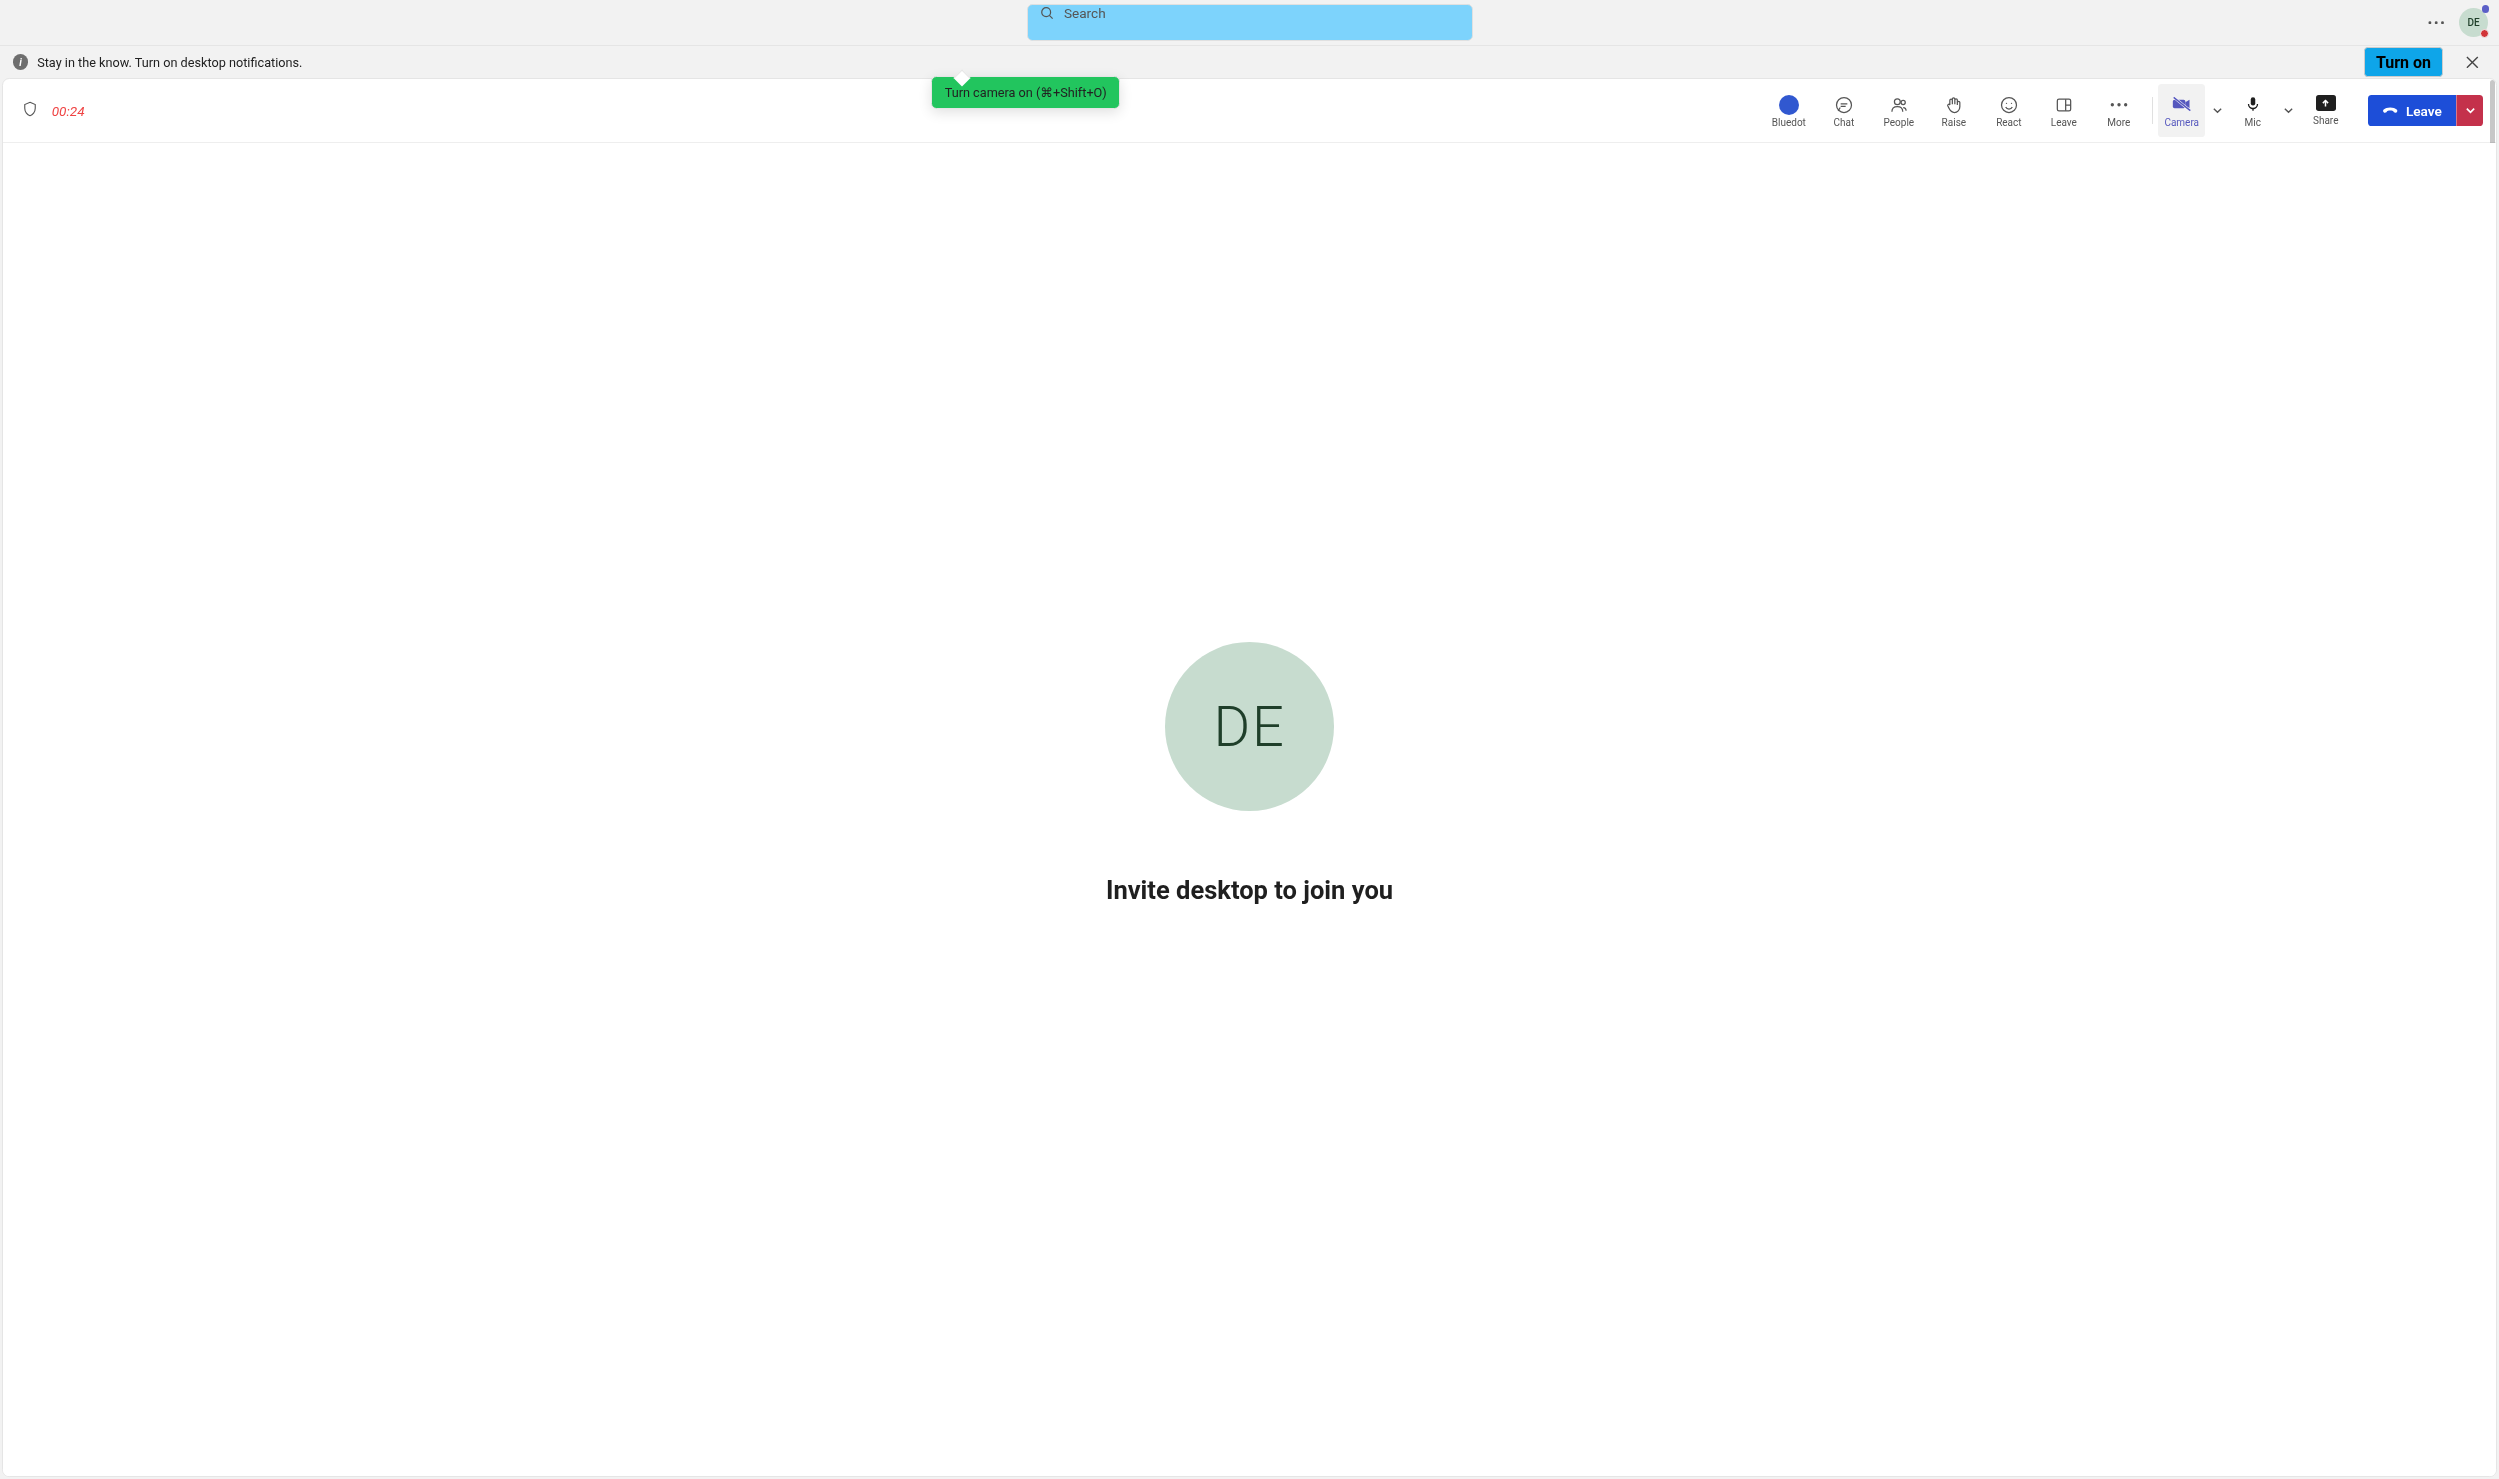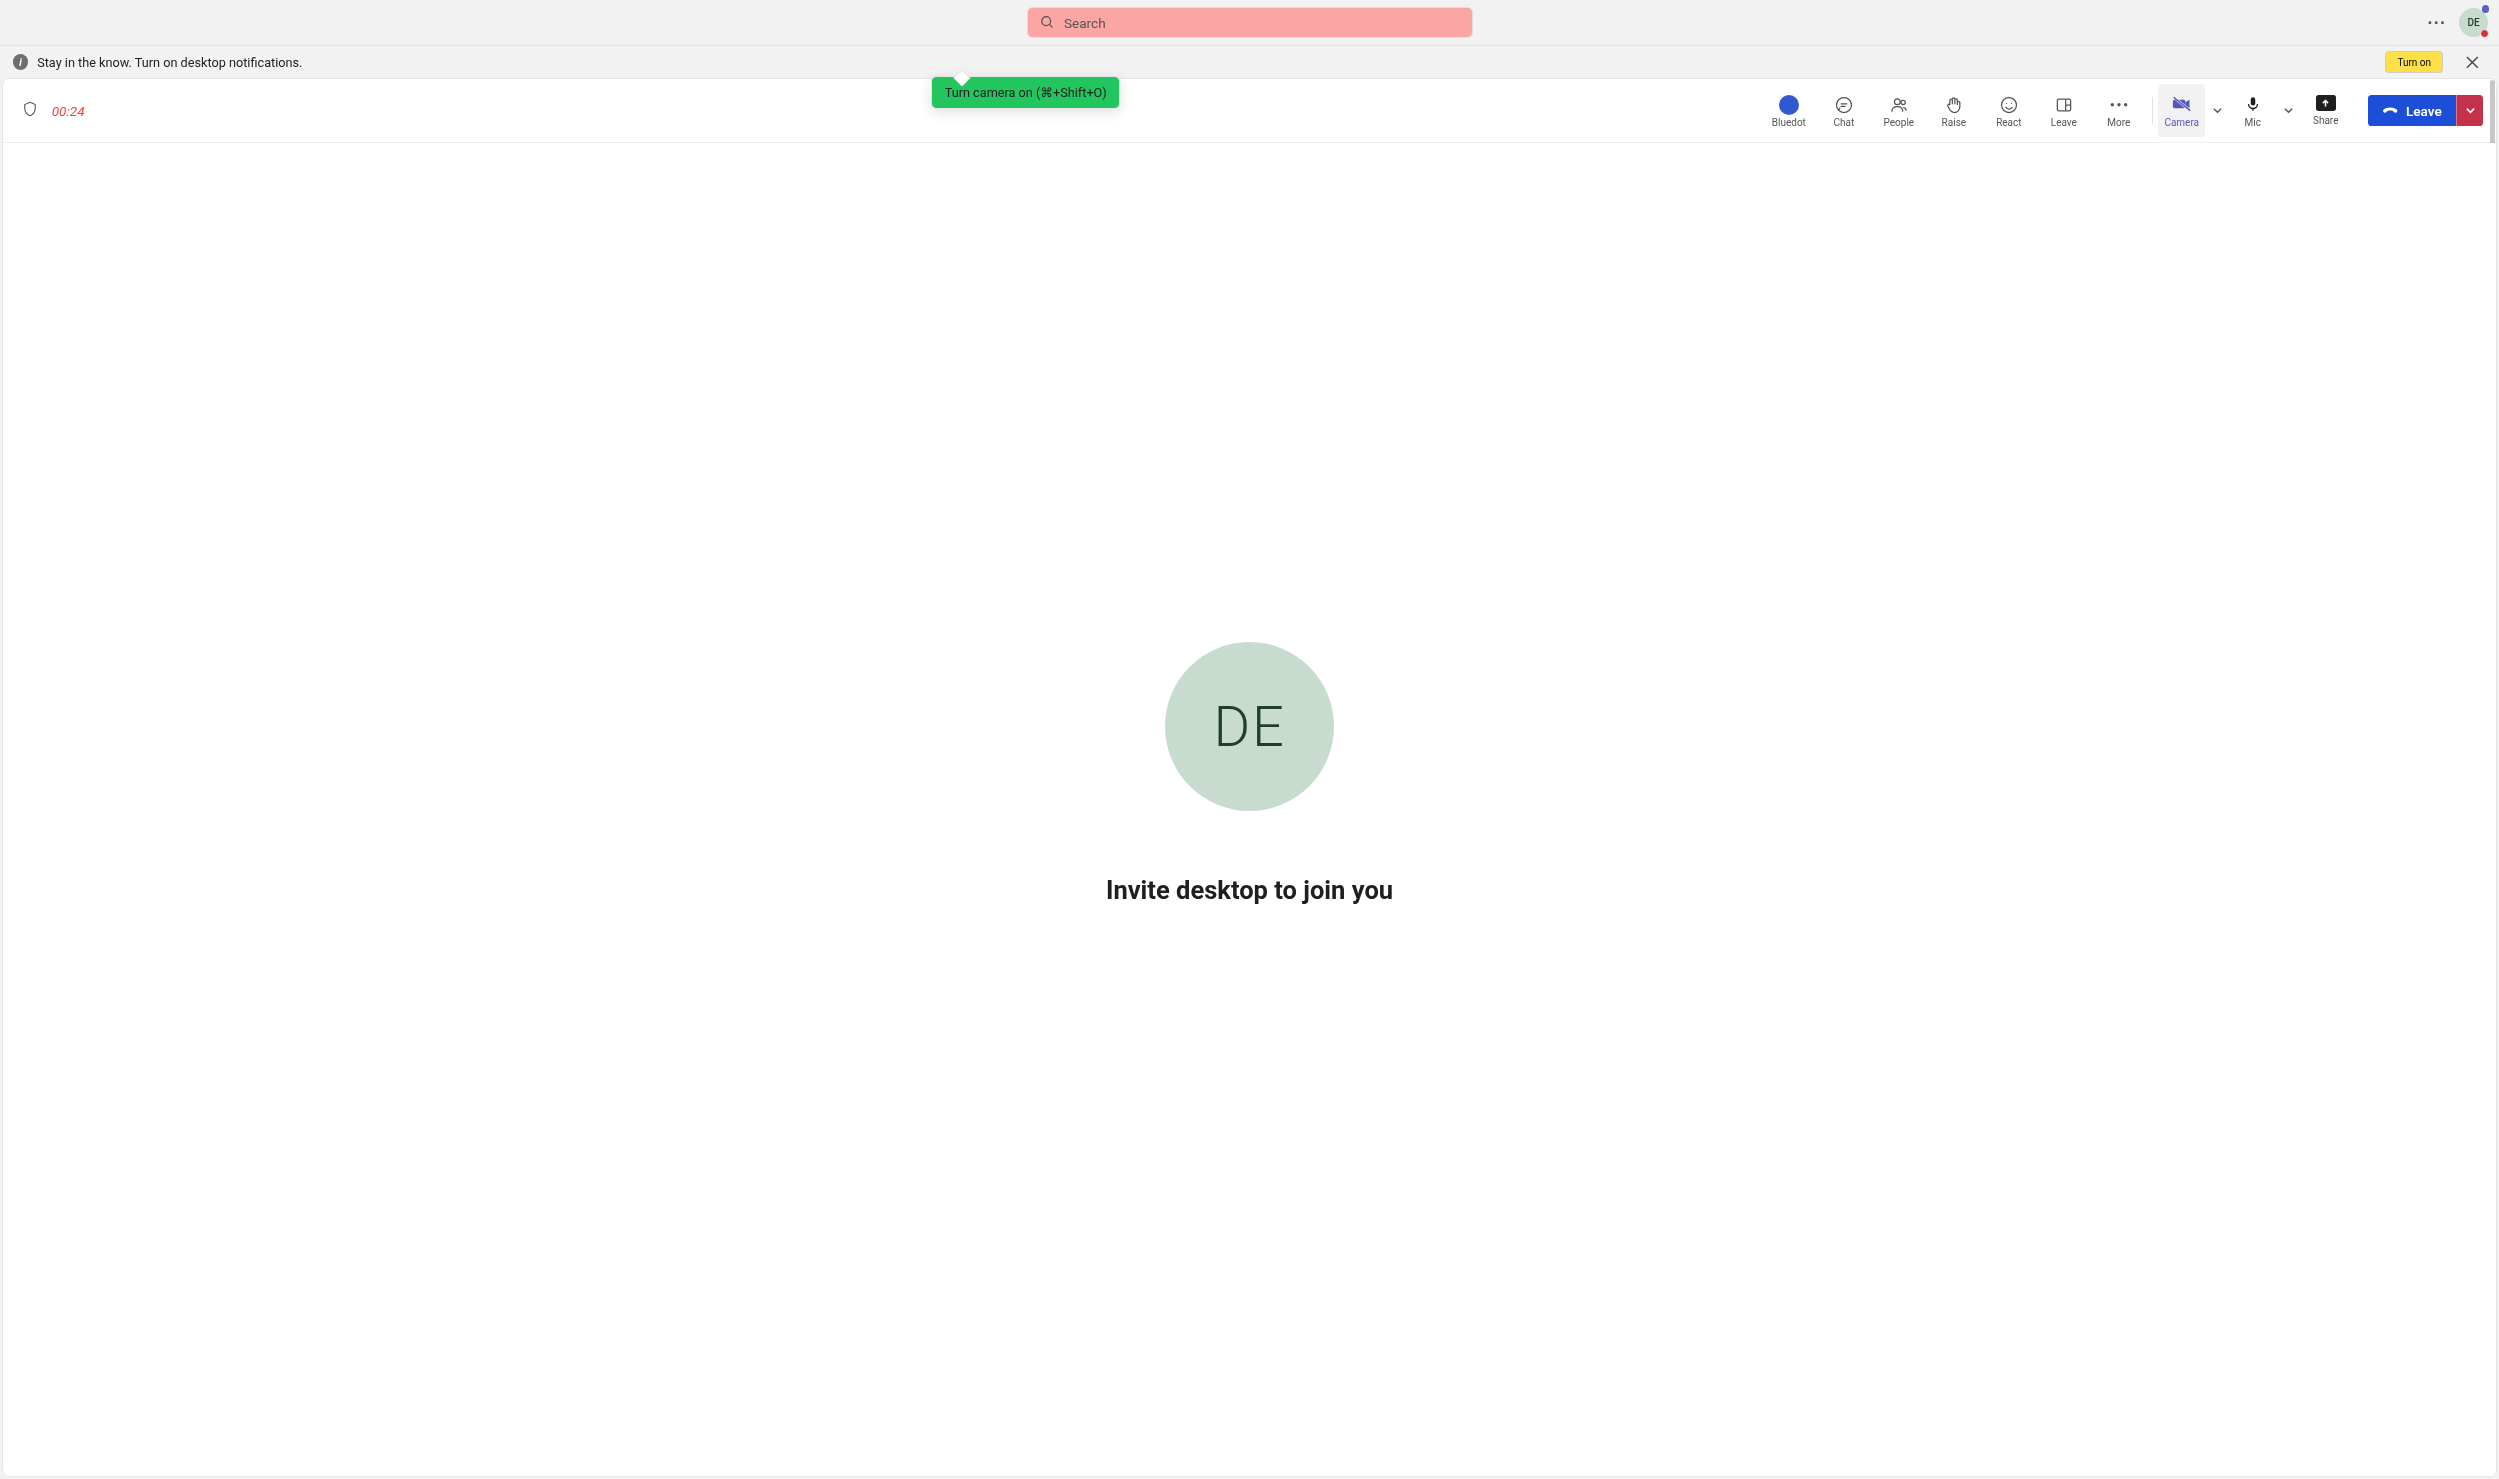--- a/index.html
+++ b/index.html
@@ -10,28 +10,28 @@
   .top-header {
     height: 45px;
     display: flex;
     align-items: center;
     justify-content: center;
     position: relative;
     background: #f2f2f2;
   }
   .search-box {
     width: 446px;
-    height: 31px;
+    height: 37px;
     border: 0.9px solid #e0e0e0;
     border-radius: 5.5px;
     display: flex;
-    align-items: center;
+    align-items: flex-start;
     padding: 0 11px;
     gap: 9px;
-    background: #fca5a5;
+    background: #7dd3fc;
   }
   .search-box svg { width: 16.4px; height: 16.4px; fill: none; stroke: #555; stroke-width: 1.8; flex-shrink: 0; }
   .search-box .placeholder { color: #555; font-size: 13.6px; }
 
   .header-right {
     position: absolute;
     right: 11px;
     display: flex;
     align-items: center;
     gap: 9px;
@@ -85,25 +85,26 @@
     border-radius: 50%;
     background: #6e6e6e;
     color: #fff;
     display: flex; align-items: center; justify-content: center;
     font-size: 10px; font-weight: bold; font-style: italic;
     flex-shrink: 0;
   }
   .notif-spacer { flex: 1; }
   .turn-on-btn {
     border: 0.9px solid #ccc;
-    background: #fde047;
+    background: #0ea5e9;
     padding: 4.5px 11px;
     border-radius: 3.6px;
-    font-size: 10px;
+    font-size: 16px;
     cursor: pointer;
+    font-weight: bold;
   }
   .close-notif {
     width: 27px; height: 27px;
     display: flex; align-items: center; justify-content: center;
     cursor: pointer;
     margin-left: 7.3px;
   }
   .close-notif svg { width: 12.7px; height: 12.7px; stroke: #444; stroke-width: 1.5; }
 
   

